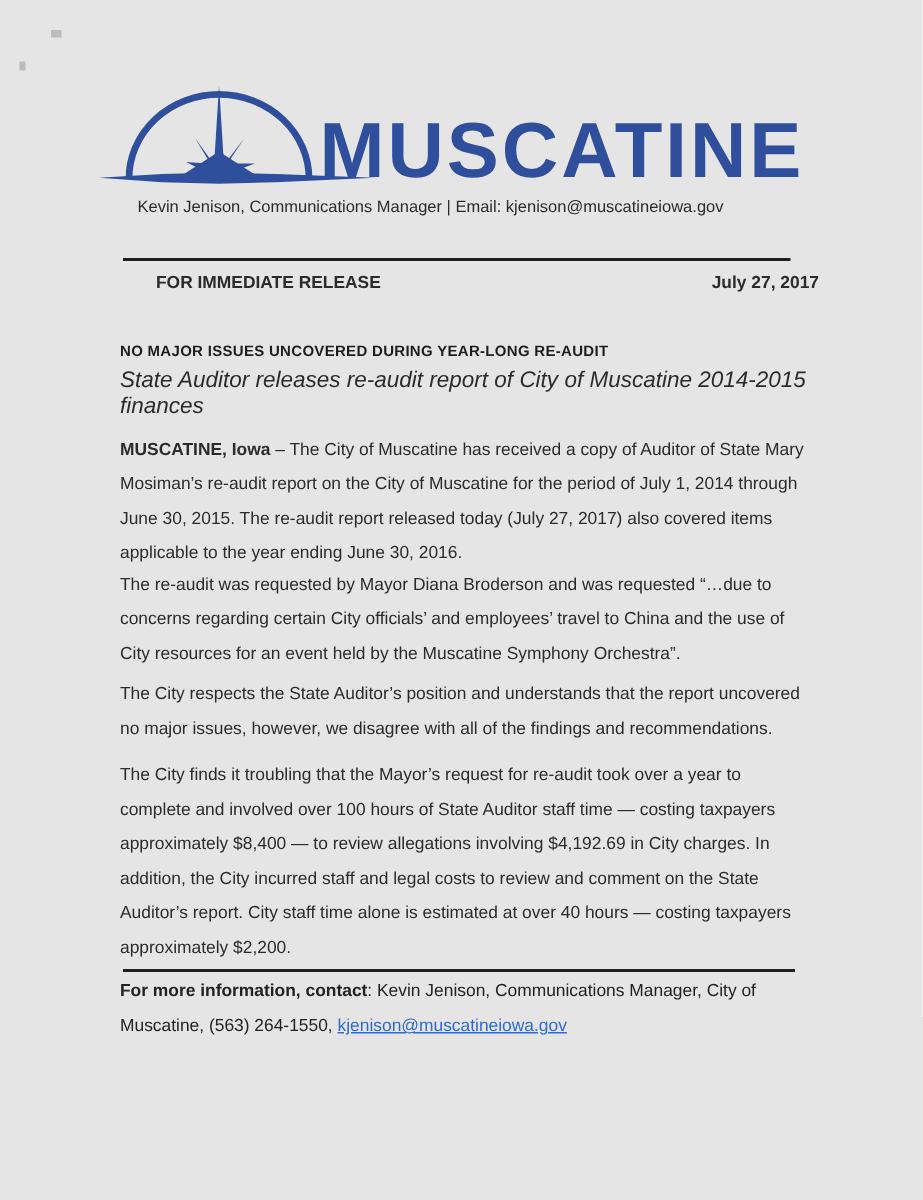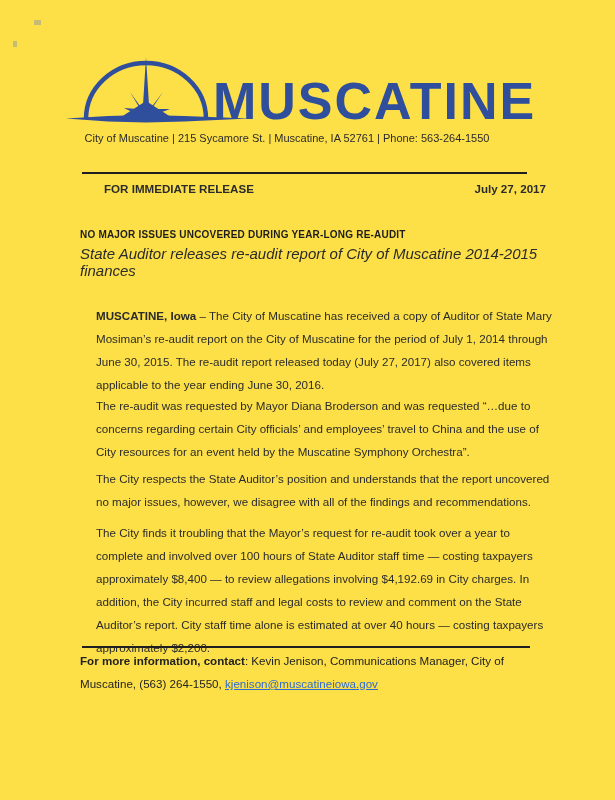--- a/index.html
+++ b/index.html
@@ -1,19 +1,19 @@
 <!DOCTYPE html>
 <html><head>
 <meta charset="utf-8">
 <style>
   html,body{margin:0;padding:0;background:#ffffff;}
   .page{
     position:relative;
     width:615px;height:800px;
-    background:#fde047;
+    background:#e5e5e5;
     font-family:"Liberation Sans", sans-serif;
     color:#2b2b2b;
     overflow:hidden;
   }
   
   .speck{position:absolute;background:#9a9a9a;opacity:.55;}
   .speck.s1{left:34px;top:20px;width:7px;height:5px;}
   .speck.s2{left:13px;top:41px;width:4px;height:6px;}
 
   
@@ -46,21 +46,21 @@
     font-size:10px;font-weight:700;letter-spacing:.2px;
     color:#1d1d1d;margin:0;
   }
   .subheadline{
     position:absolute;left:80px;top:245px;width:470px;
     font-size:15px;font-style:italic;color:#2b2b2b;
   }
 
   .para{
     position:absolute;left:80px;width:458px;
-    font-size:11.6px;line-height:23px;color:#2b2b2b;margin:16px;
+    font-size:11.6px;line-height:23px;color:#2b2b2b;margin:0;
   }
   .p1{top:288px;}
   .p2{top:378px;}
   .p3{top:451px;}
   .p4{top:505px;}
 
   .footer{
     position:absolute;left:80px;top:649px;width:462px;
     font-size:11.6px;line-height:23px;color:#222;margin:0;
   }
@@ -81,21 +81,21 @@
     <polygon fill="#2f4e9c" points="60,64 88,46 116,64"></polygon>
     <polygon fill="#2f4e9c" points="84.5,58 88,2 91.5,58"></polygon>
     <polygon fill="#2f4e9c" points="81,52 72,37 87,58"></polygon>
     <polygon fill="#2f4e9c" points="95,52 105,37 89,58"></polygon>
     <polygon fill="#2f4e9c" points="80,54 66,53 80,60"></polygon>
     <polygon fill="#2f4e9c" points="96,54 112,54 96,60"></polygon>
   </svg>
   <div class="brand">MUSCATINE</div>
 
   <div class="hdr-contact">
-    <div>City of Muscatine | 215 Sycamore St. | Muscatine, IA 52761 | Phone: 563-264-1550</div>
+    <div>Kevin Jenison, Communications Manager | Email: kjenison@muscatineiowa.gov</div>
   </div>
 
   <div class="rule rule1"></div>
 
   <div class="release-row">
     <span>FOR IMMEDIATE RELEASE</span>
     <span class="date">July 27, 2017</span>
   </div>
 
   <h1 class="headline">NO MAJOR ISSUES UNCOVERED DURING YEAR-LONG RE-AUDIT</h1>

